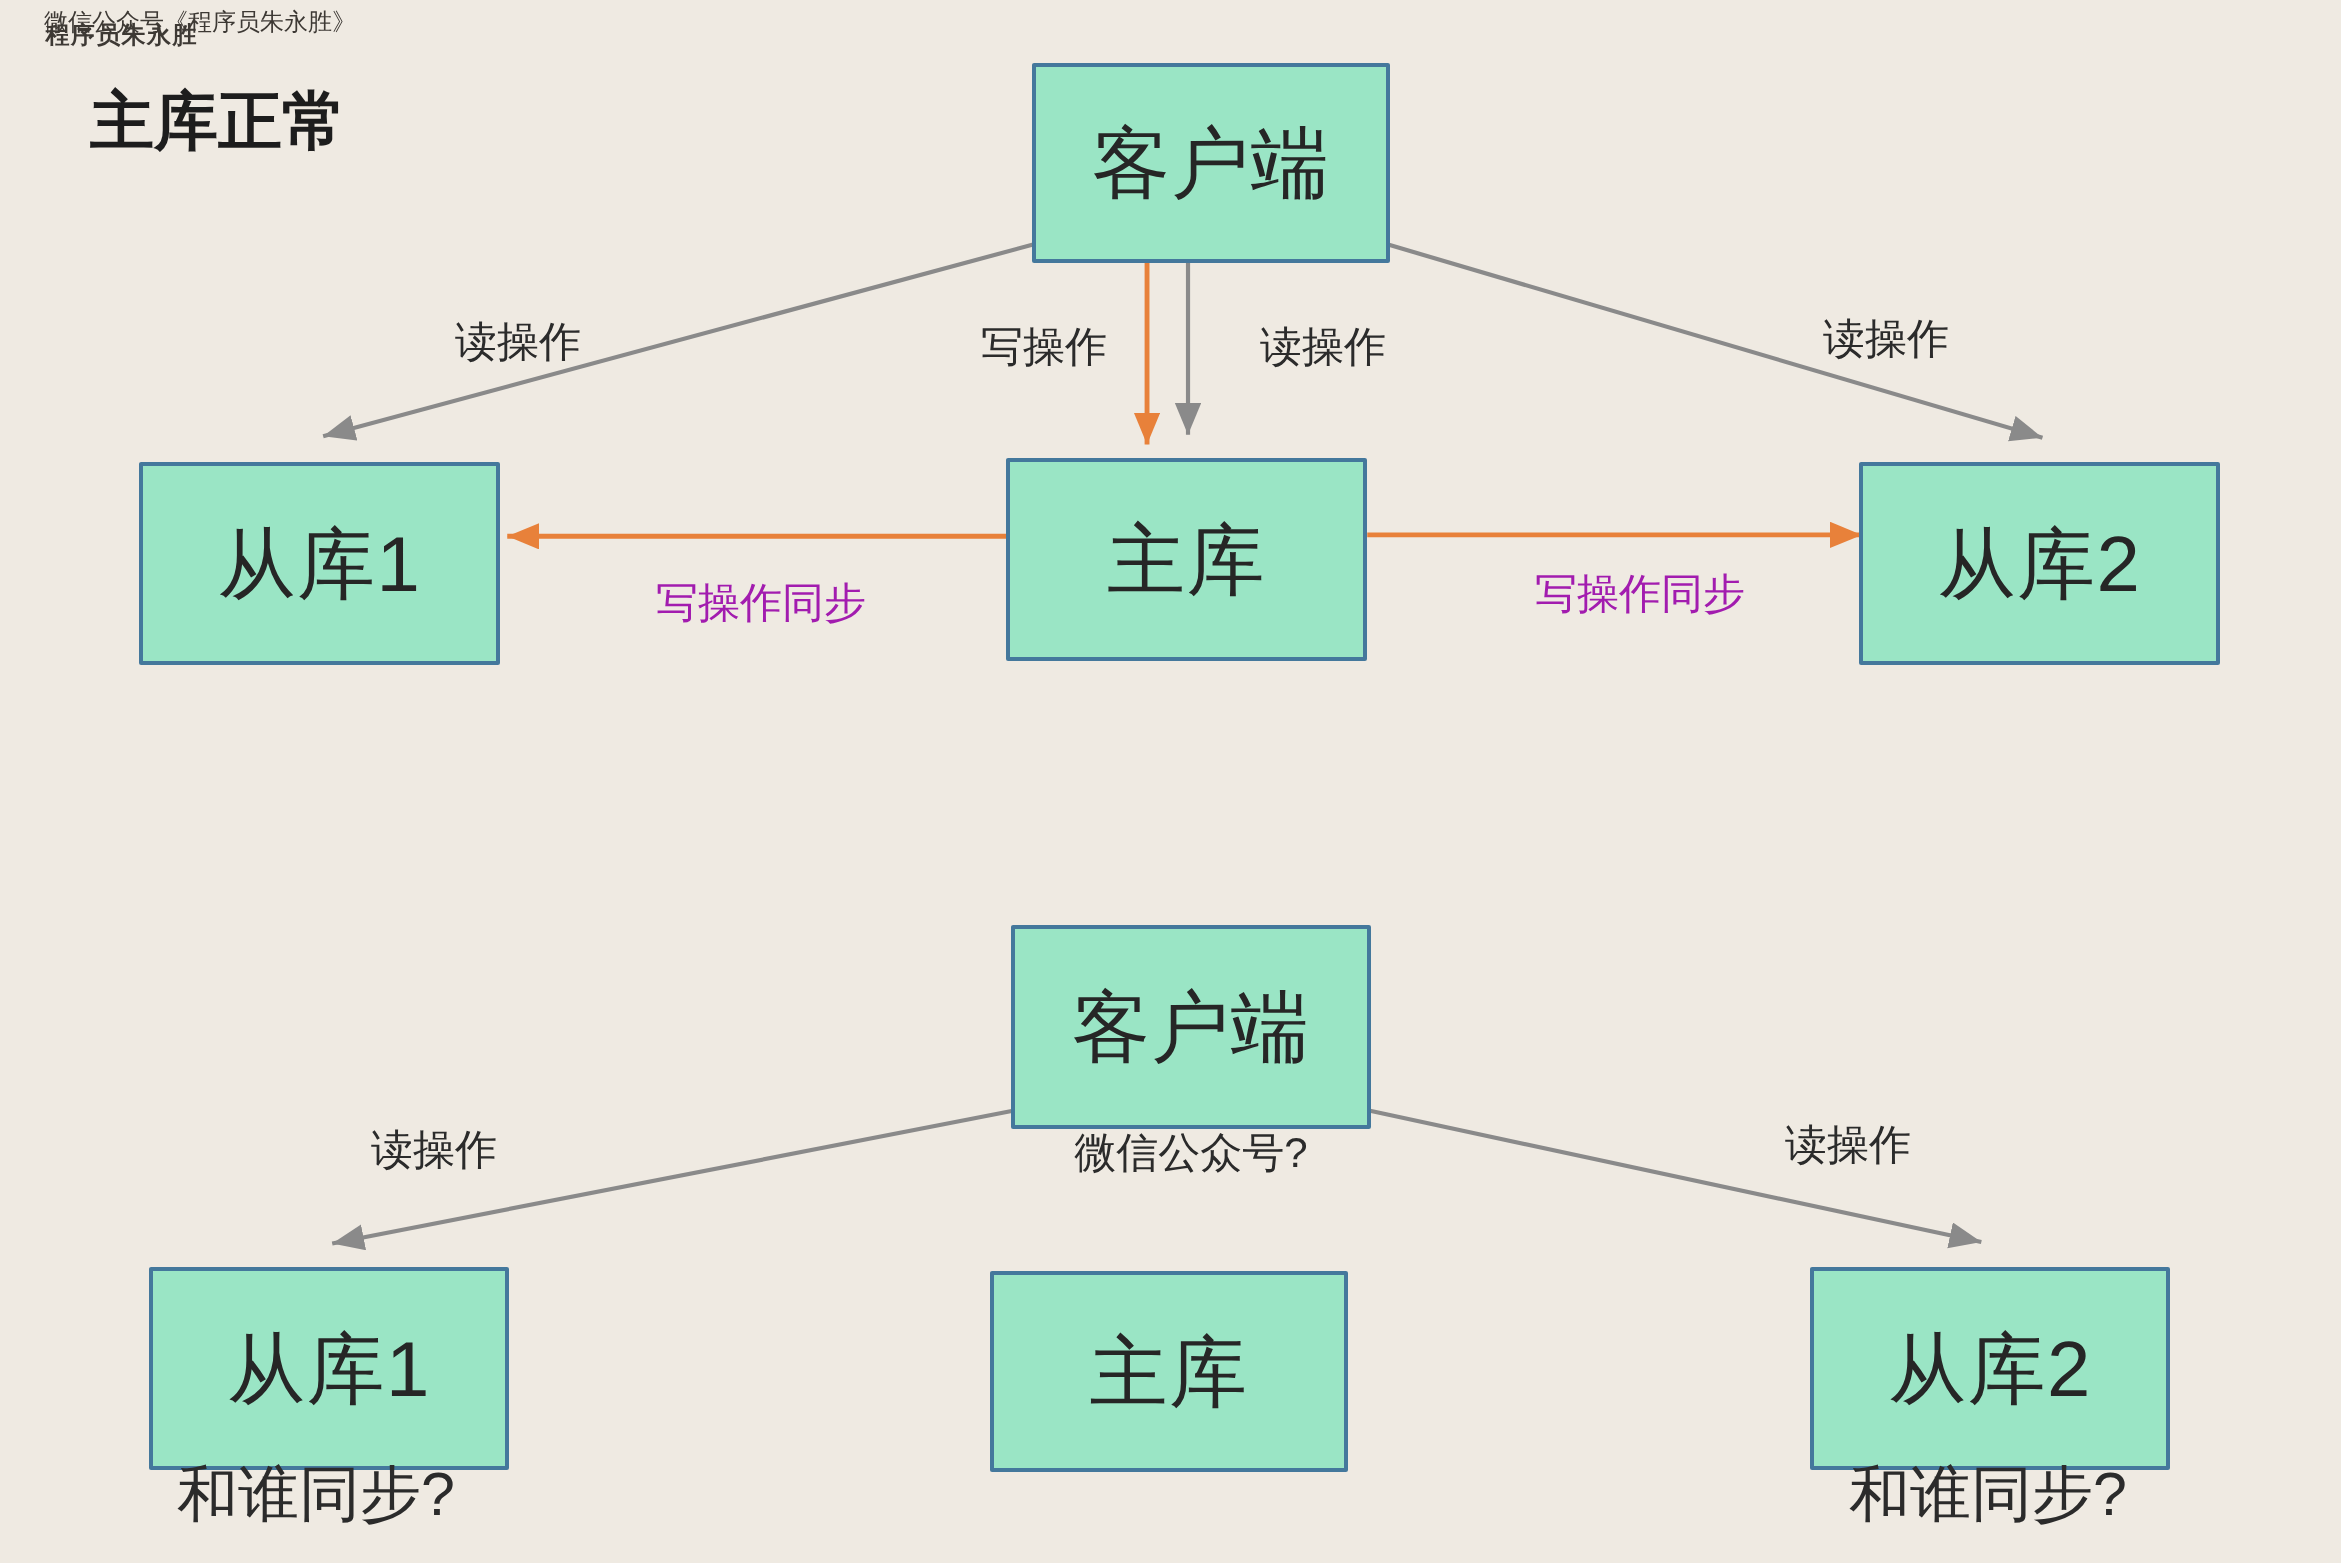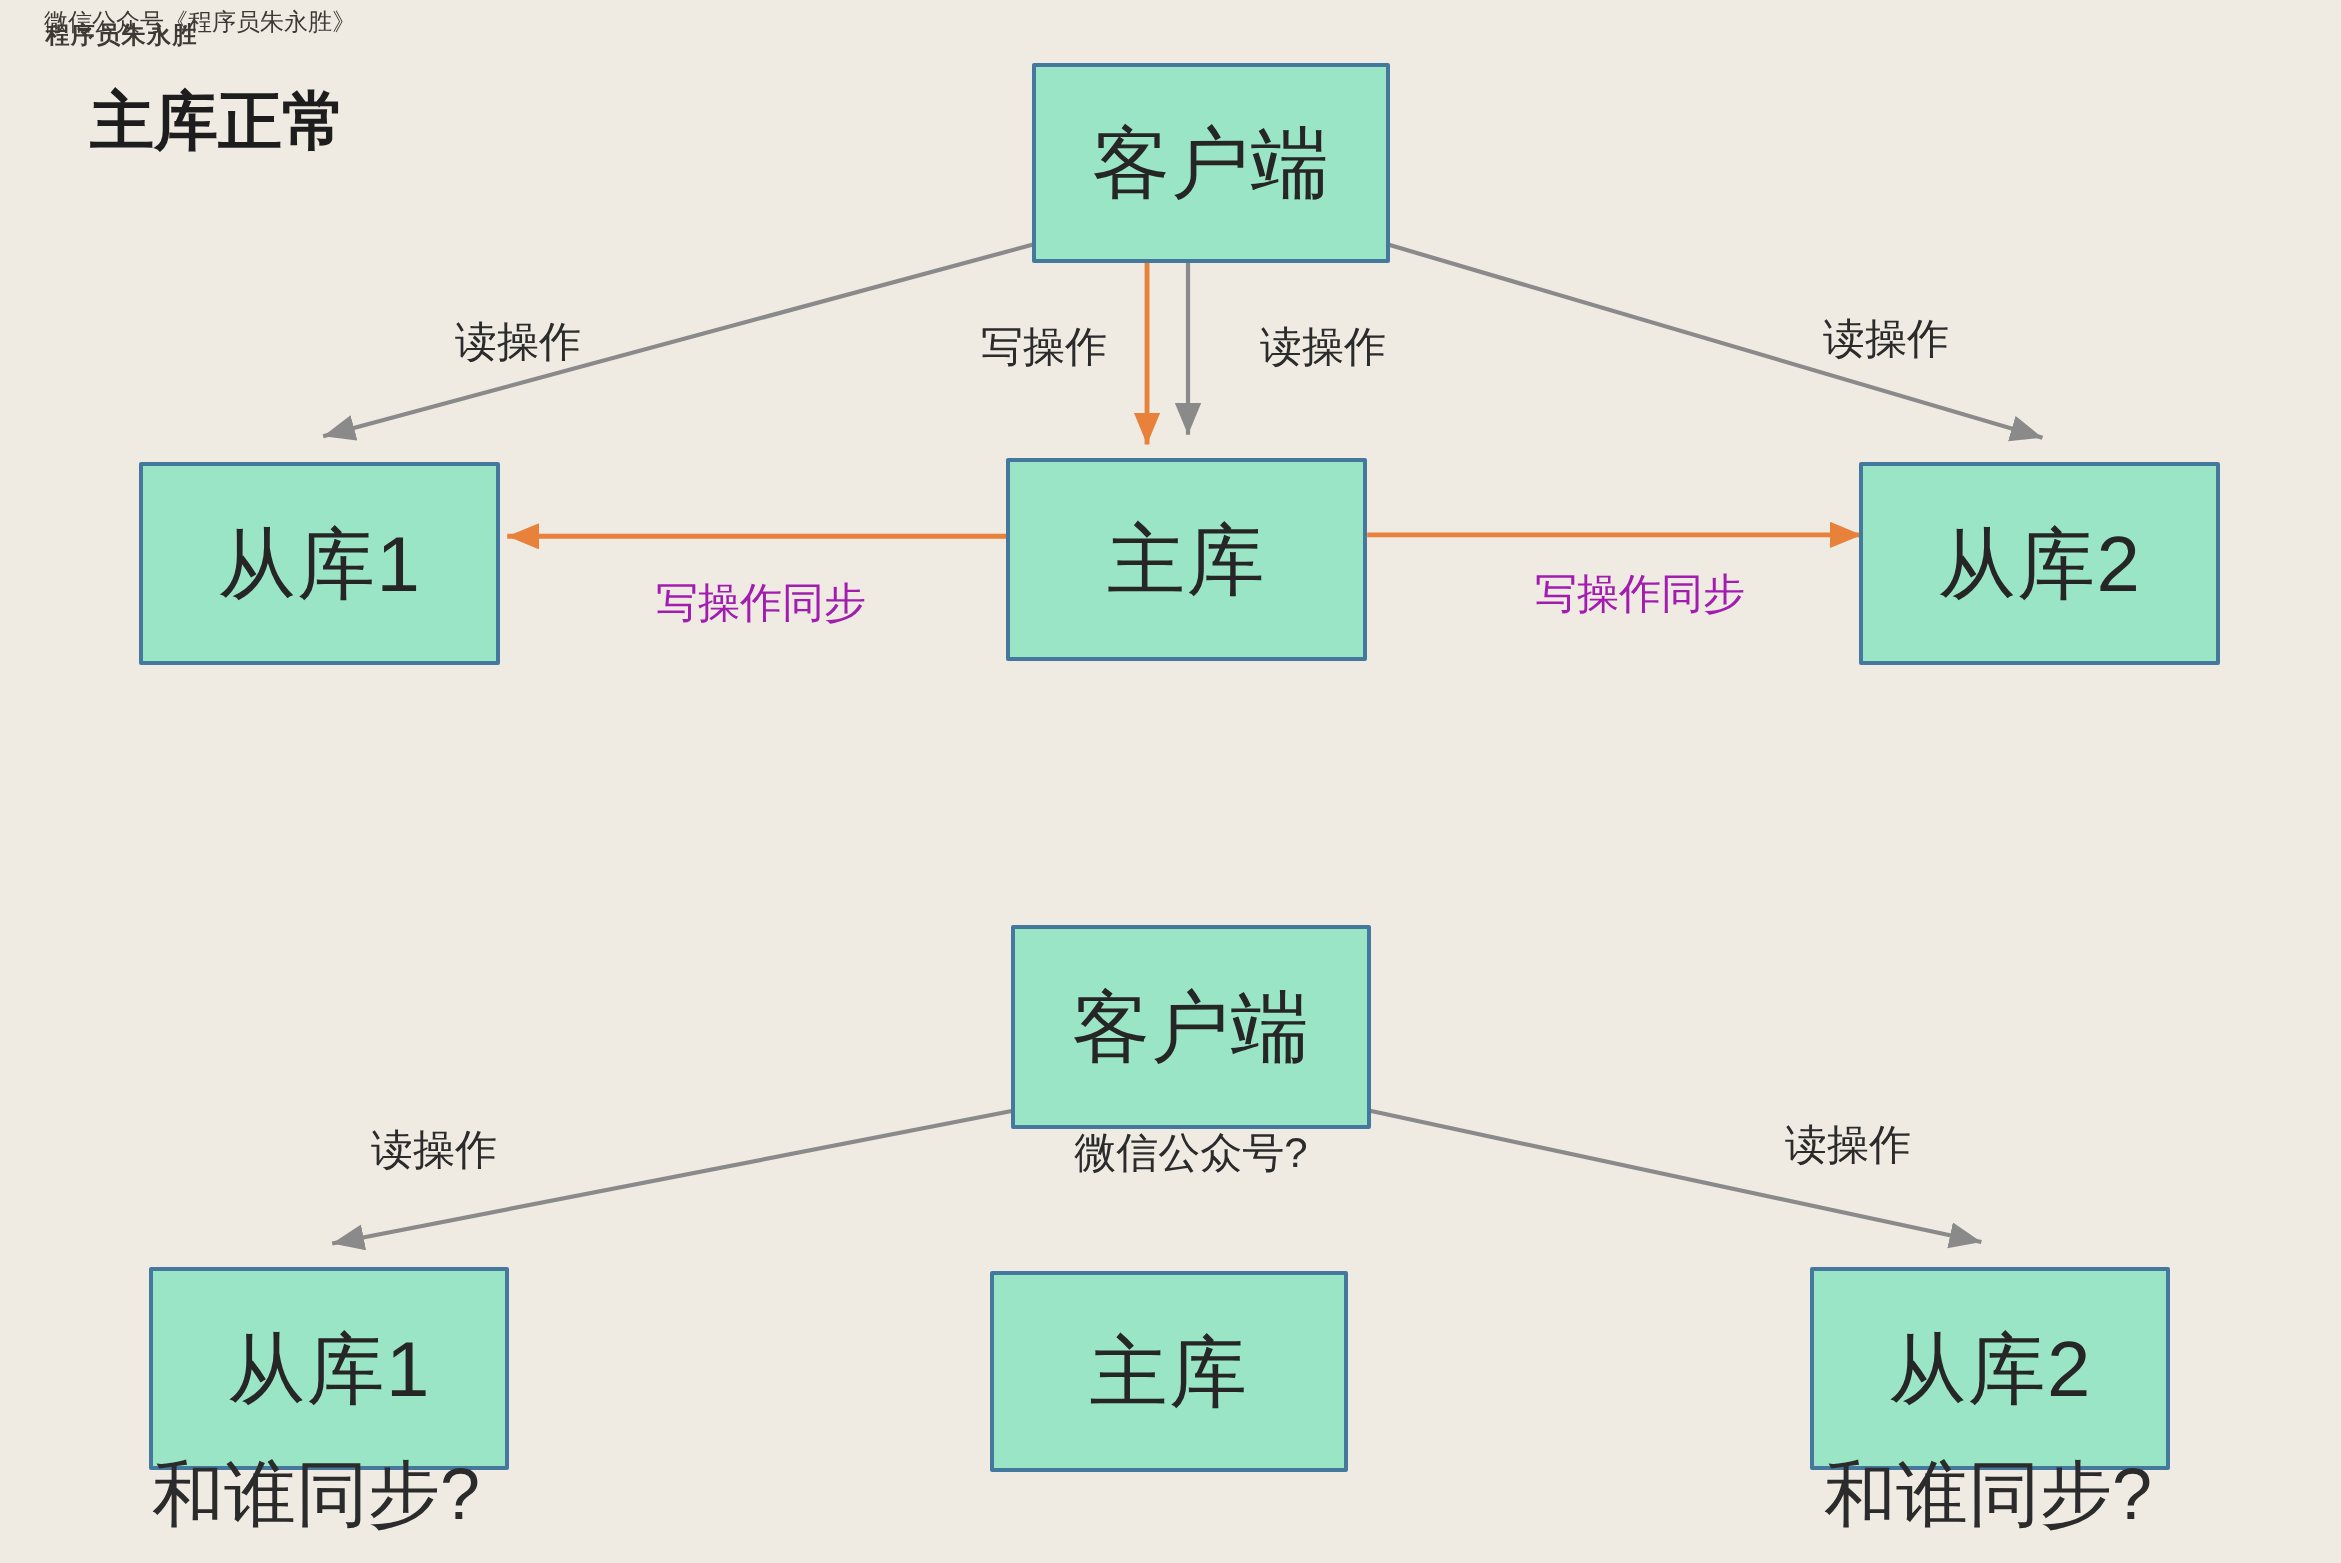--- a/index.html
+++ b/index.html
@@ -36,21 +36,21 @@
     white-space:nowrap;
     margin-top:20px;
   }
   .lbl {
     position:absolute;
     transform:translate(-50%,-50%);
     font-size:42px; color:#2b2b2b;
     line-height:1; white-space:nowrap;
   }
   .lbl.orange { color:#a21caf; }
-  .lbl.q { font-size:72px; }
+  .lbl.q { font-size:61px; }
   .edges { position:absolute; left:0; top:0; width:2342px; height:1563px; }
 </style>
 </head>
 <body>
 
 <div class="canvas">
 
   <svg class="edges" viewBox="0 0 3371 2250">
     <defs>
       <marker id="ahg" markerUnits="userSpaceOnUse" markerWidth="50" markerHeight="42" refX="46" refY="19" orient="auto">

